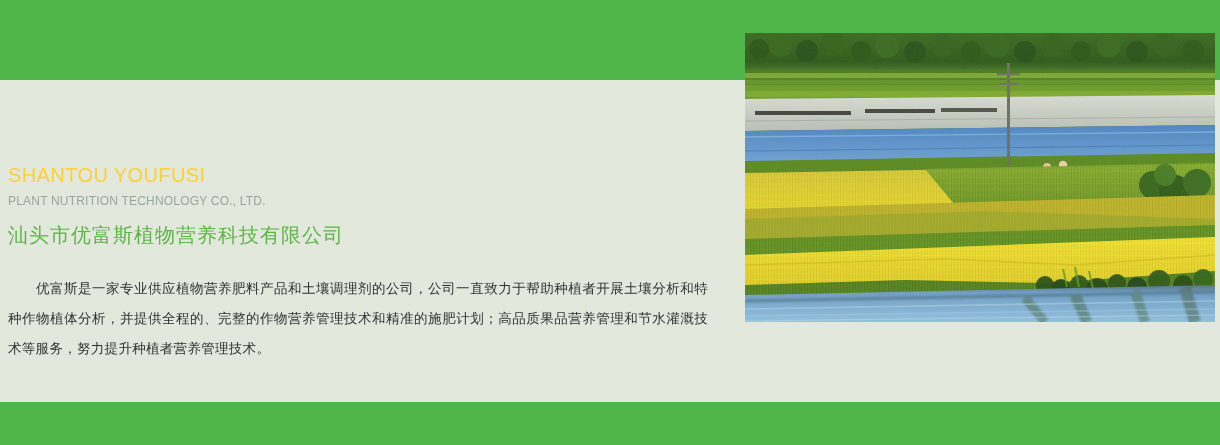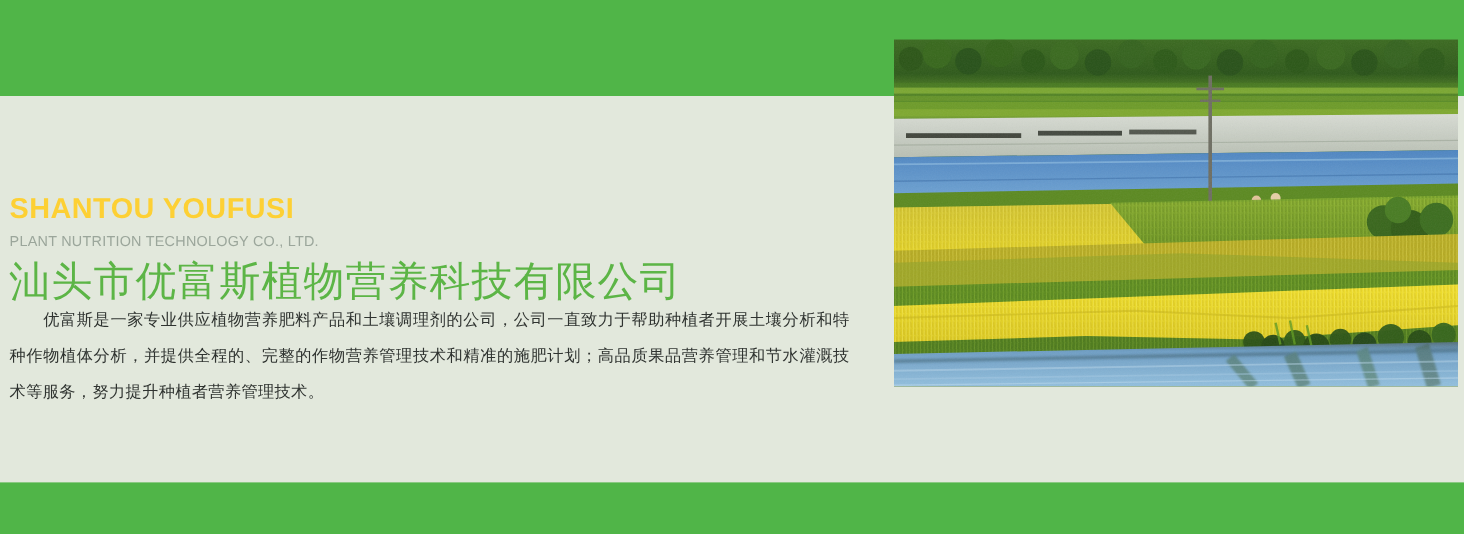--- a/index.html
+++ b/index.html
@@ -42,46 +42,47 @@
 
   
   .content {
     position: absolute;
     left: 8px;
     top: 160px;
     width: 710px;
   }
 
   .brand-en {
-    font-size: 24px;
-    font-weight: bold;
+    font-size: 20px;
+    font-weight: normal;
     letter-spacing: 0.4px;
     color: #fdd034;
     line-height: 30px;
     white-space: nowrap;
   }
 
   .brand-sub {
     font-size: 12px;
     letter-spacing: 0.2px;
     color: #9ba69b;
     line-height: 22px;
     white-space: nowrap;
   }
 
   .brand-cn {
     margin-top: 6px;
-    font-size: 34px;
+    font-size: 20px;
     color: #5cb546;
     line-height: 34px;
     letter-spacing: 1px;
     white-space: nowrap;
   }
 
   .body-copy {
+    margin-top: 22px;
     width: 700px;
     font-size: 13.5px;
     line-height: 30px;
     color: #2f3330;
     text-align: justify;
     text-indent: 28px;
     letter-spacing: 0.3px;
   }
 
   

